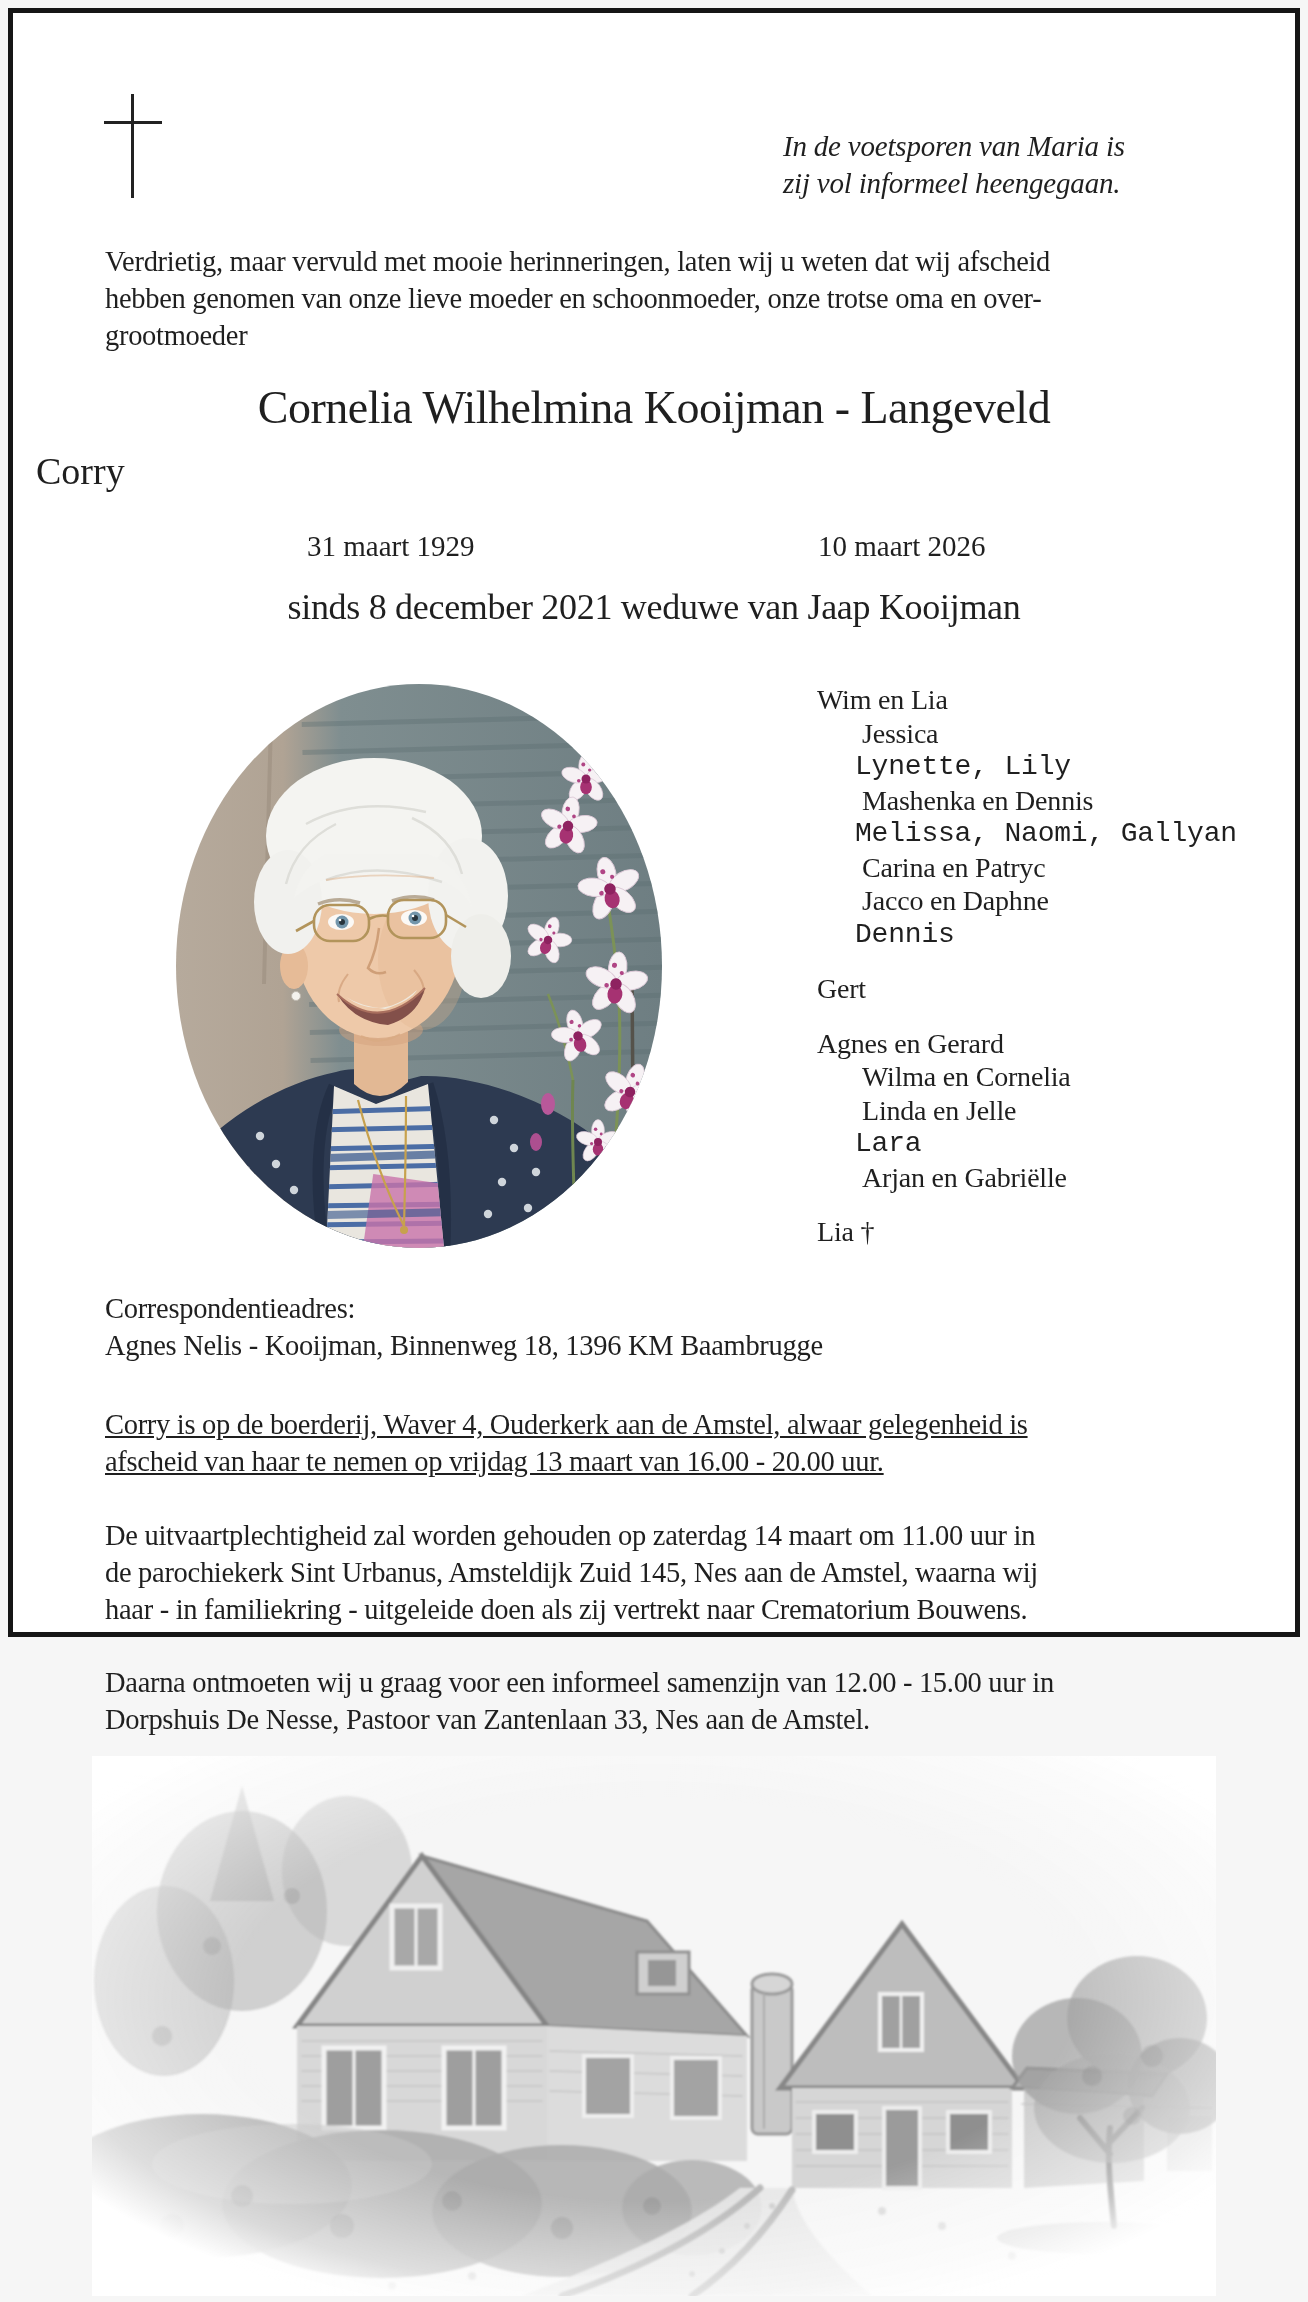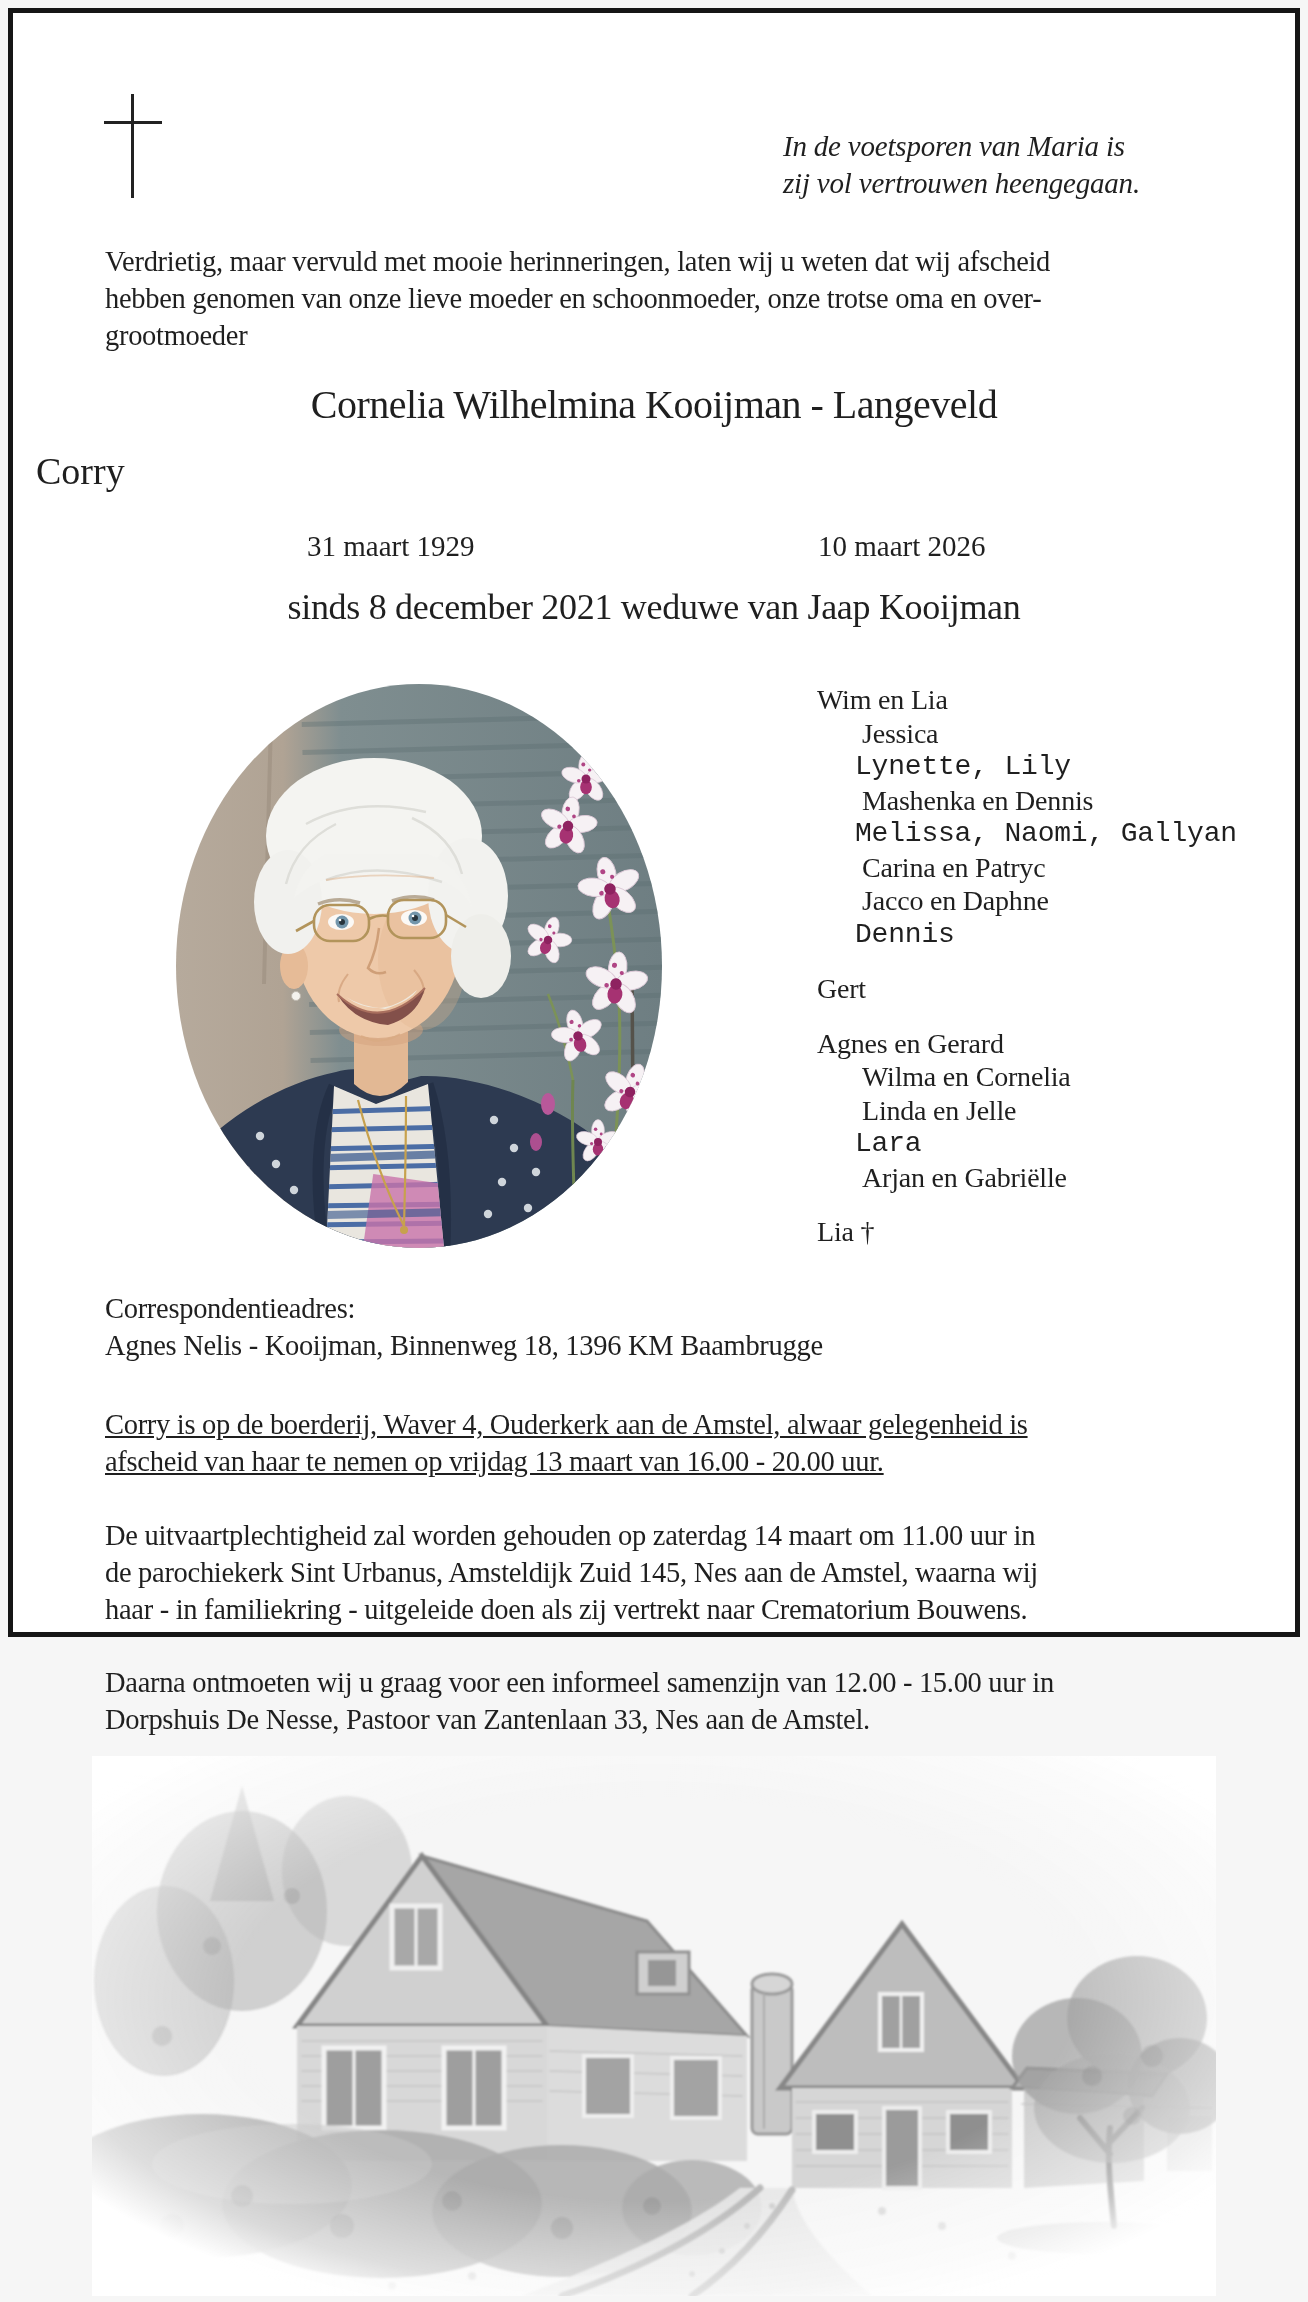--- a/index.html
+++ b/index.html
@@ -27,21 +27,21 @@
   
   .cross{left:104px;top:94px;width:58px;height:104px;}
   .cross .v{position:absolute;left:27px;top:0;width:3px;height:104px;background:#222;}
   .cross .h{position:absolute;left:0;top:27px;width:58px;height:3px;background:#222;}
   
   .quote{left:783px;top:128px;font-style:italic;}
   .quote .line{font-size:29px;letter-spacing:-0.2px;}
   
   .intro{left:105px;top:243px;}
   
-  .fullname{left:0;top:381px;width:1308px;text-align:center;font-size:40px;letter-spacing:-0.5px;white-space:nowrap;}
+  .fullname{left:0;top:381px;width:1308px;text-align:center;font-size:46px;letter-spacing:-0.5px;white-space:nowrap;}
   .nickname{left:0;top:449px;width:1308px;text-align:left;font-size:38px;margin-left:36px;}
   .dates{left:0;top:530px;width:1308px;height:40px;font-size:29px;}
   .date-birth{position:absolute;left:307px;top:0;white-space:nowrap;}
   .date-death{position:absolute;left:818px;top:0;white-space:nowrap;}
   .widow{left:0;top:586px;width:1308px;text-align:center;font-size:36px;letter-spacing:-0.3px;}
   
   .portrait-box{left:176px;top:684px;width:486px;height:564px;}
   .portrait-box svg{display:block;width:100%;height:100%;}
   
   .family{left:817px;top:683px;font-size:28px;}
@@ -64,21 +64,21 @@
 <div class="page">
   <div class="card"></div>
 
   <div class="abs cross">
     <div class="v"></div>
     <div class="h"></div>
   </div>
 
   <div class="abs quote">
     <div class="line">In de voetsporen van Maria is</div>
-    <div class="line">zij vol vertrouwen heengegaan.</div>
+    <div class="line">zij vol informeel heengegaan.</div>
   </div>
 
   <div class="abs intro">
     <div class="line">Verdrietig, maar vervuld met mooie herinneringen, laten wij u weten dat wij afscheid</div>
     <div class="line">hebben genomen van onze lieve moeder en schoonmoeder, onze trotse oma en over-</div>
     <div class="line">grootmoeder</div>
   </div>
 
   <div class="abs fullname">Cornelia Wilhelmina Kooijman - Langeveld</div>
   <div class="abs nickname">Corry</div>

